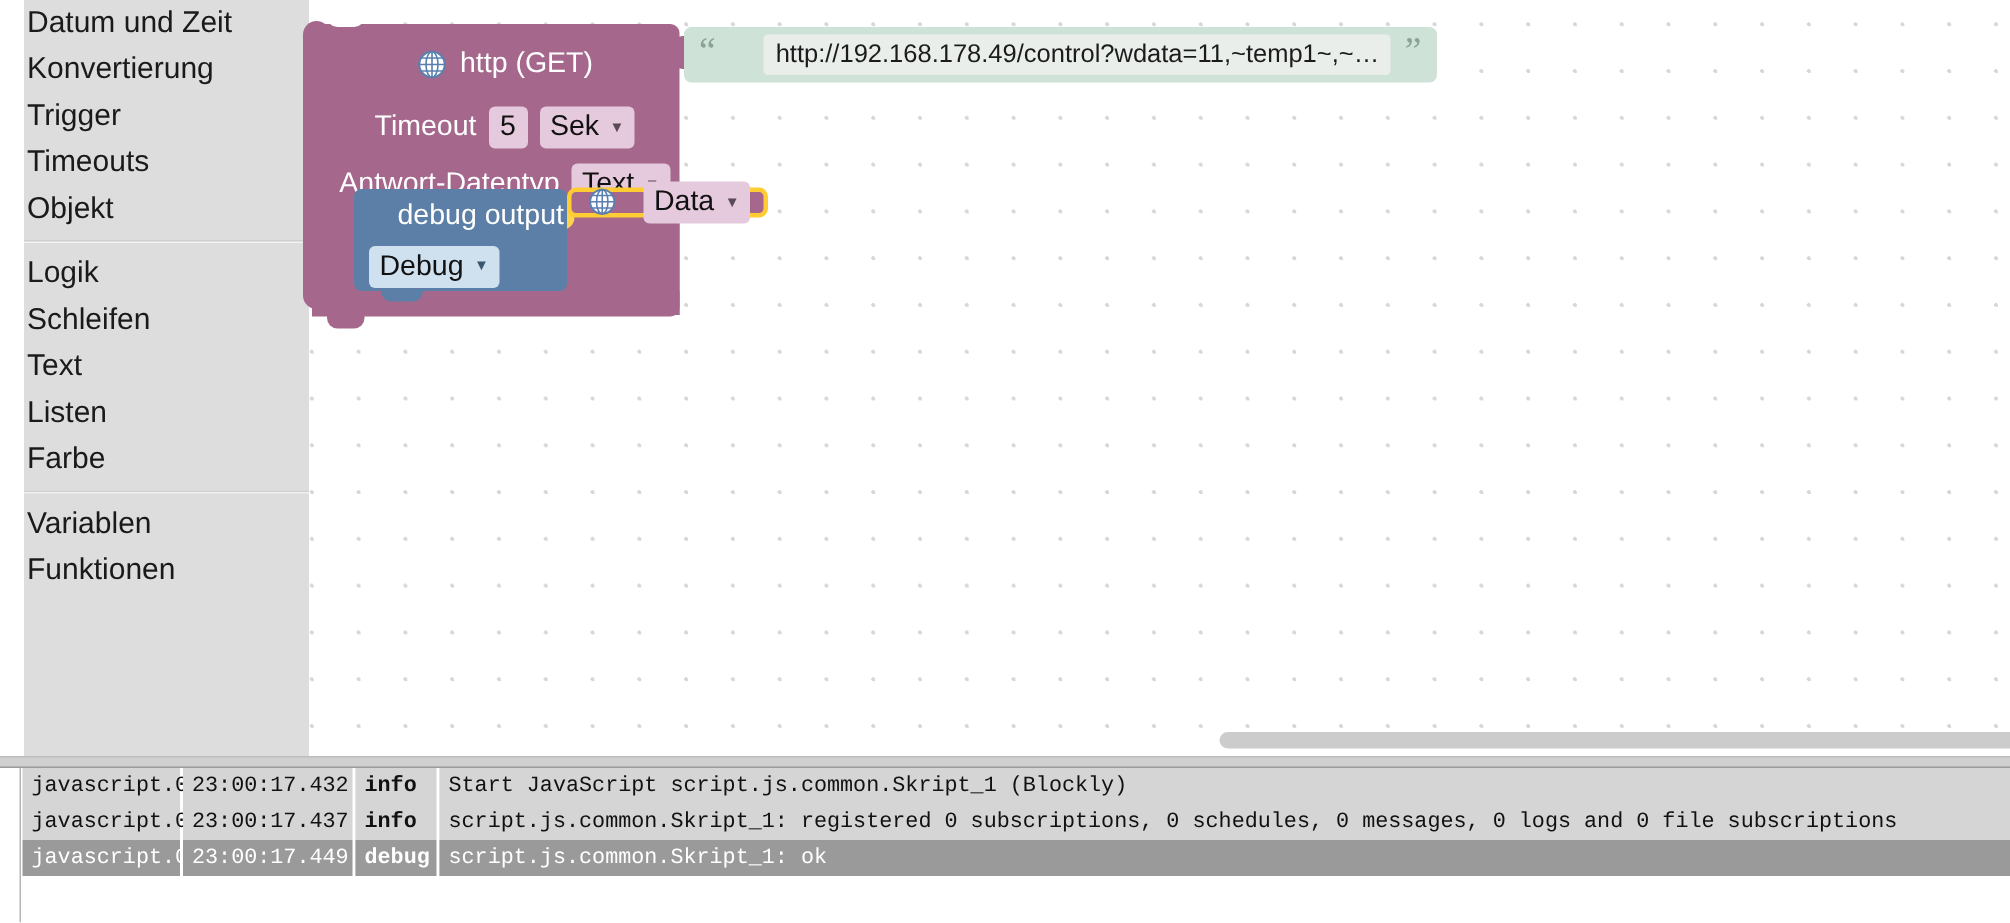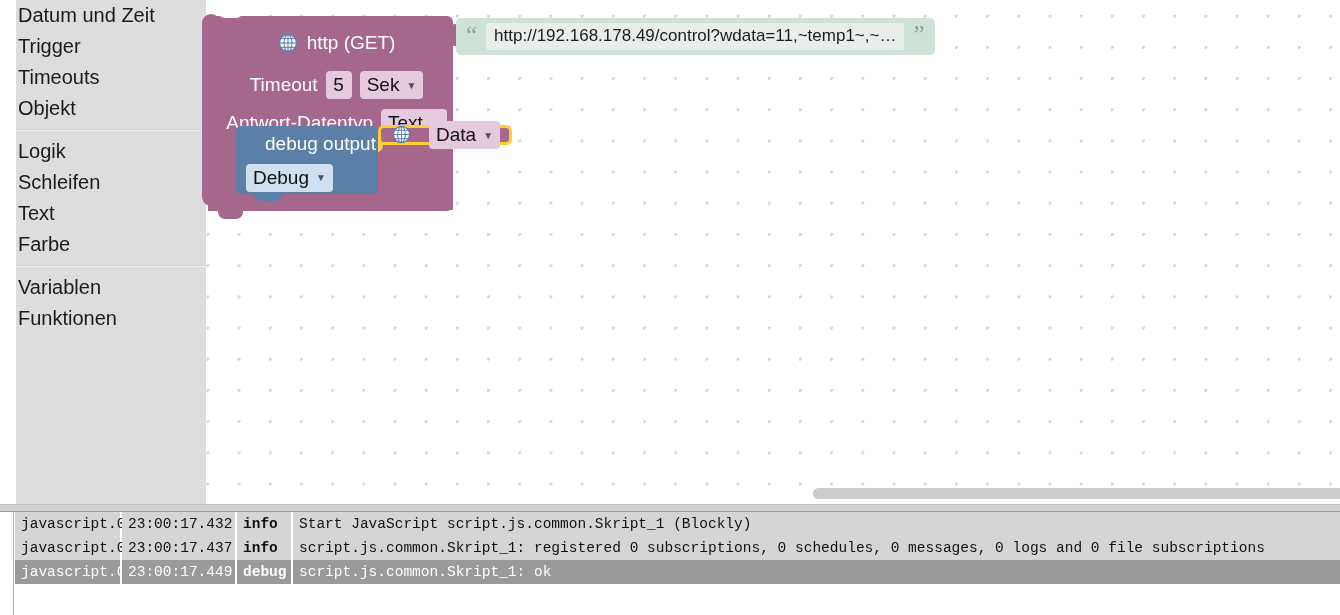--- a/index.html
+++ b/index.html
@@ -268,20 +268,21 @@
   #url-block .quote.close { margin-left: 9px; }
   #url-block .quote.open { margin-right: 9px; }
   #url-text {
     background: #e9eeeb;
     border-radius: 3px;
     padding: 3px 8px 4px 8px;
     font-size: 17px;
     color: #1b1b1b;
     white-space: nowrap;
     font-family: "Liberation Sans", sans-serif;
+    margin-left: 23px;
   }
   
   #url-plug {
     position: absolute;
     left: 433px;
     top: 24px;
     width: 10px;
     height: 22px;
     background: #a5688c;
     border-radius: 6px 0 0 6px;
@@ -367,29 +368,31 @@
 </head>
 <body>
 
 <div id="workspace">
 
   <div id="grid-canvas"></div>
 
   <div id="toolbox">
     <div class="tb-group">
       <div class="tb-item">Datum und Zeit</div>
+      <div class="tb-item">Konvertierung</div>
       <div class="tb-item">Trigger</div>
       <div class="tb-item">Timeouts</div>
       <div class="tb-item">Objekt</div>
     </div>
     <div class="tb-divider"></div>
     <div class="tb-group">
       <div class="tb-item">Logik</div>
       <div class="tb-item">Schleifen</div>
       <div class="tb-item">Text</div>
+      <div class="tb-item">Listen</div>
       <div class="tb-item">Farbe</div>
     </div>
     <div class="tb-divider"></div>
     <div class="tb-group">
       <div class="tb-item">Variablen</div>
       <div class="tb-item">Funktionen</div>
     </div>
   </div>
 
   <div id="flyout-edge"></div>

